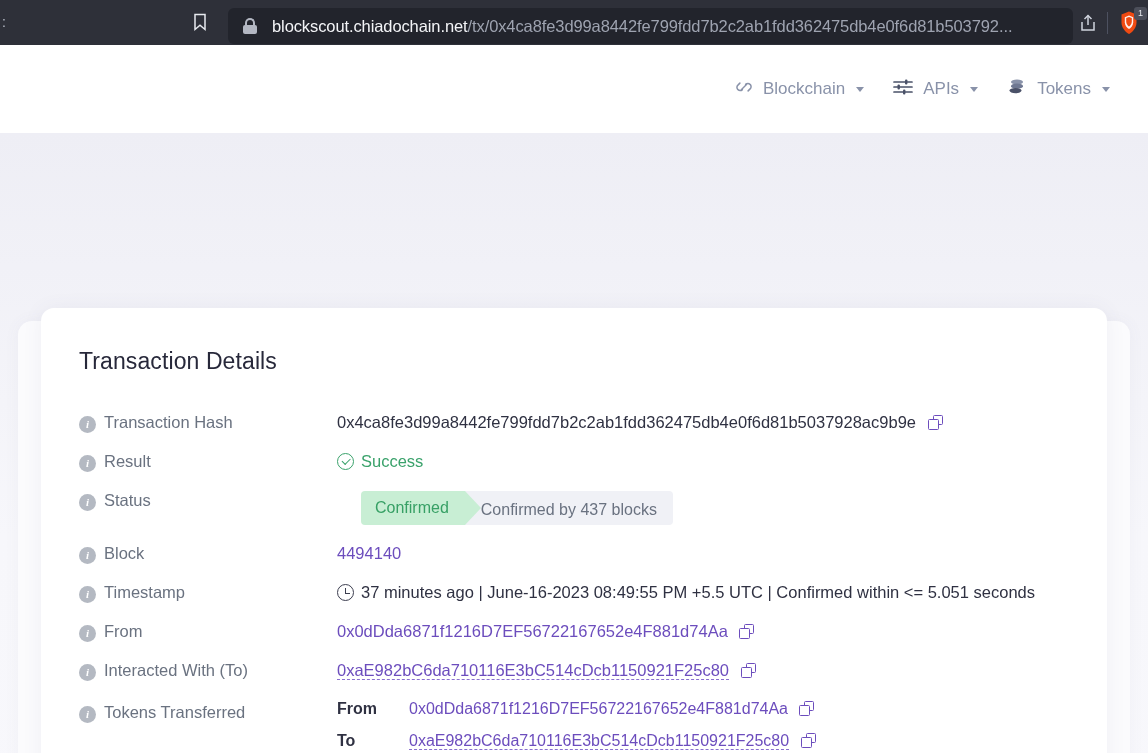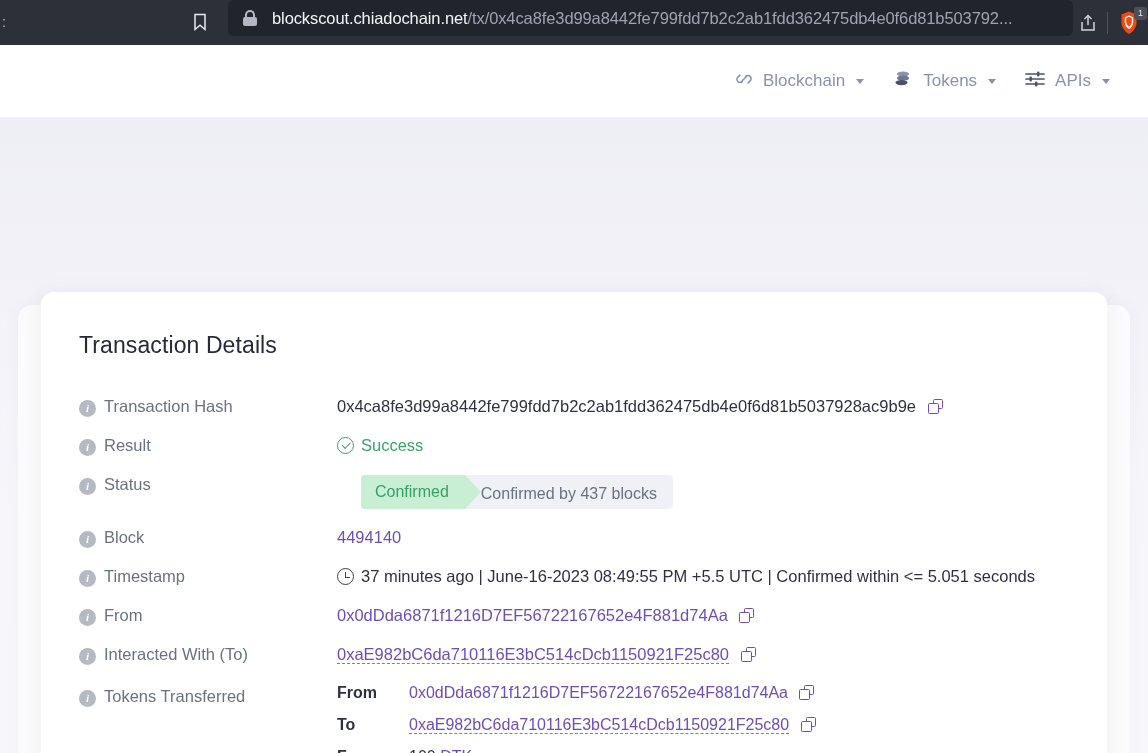--- a/index.html
+++ b/index.html
@@ -33,21 +33,21 @@
     position: absolute;
     left: 190px;
     top: 12px;
     width: 20px;
     height: 20px;
     cursor: pointer;
   }
   .url-bar {
     position: absolute;
     left: 228px;
-    top: 0;
+    top: 8px;
     width: 845px;
     height: 36px;
     background: #22242c;
     border-radius: 6px;
     display: flex;
     align-items: center;
     padding: 0 10px;
     overflow: hidden;
   }
   .lock-icon {
@@ -118,21 +118,21 @@
     color: #e8e9ee;
     font-size: 9px;
     line-height: 13px;
     text-align: center;
     border-radius: 3px;
     padding: 0 2px;
   }
 
   
   .site-nav {
-    height: 72px;
+    height: 88px;
     background: #ffffff;
     display: flex;
     align-items: center;
     justify-content: flex-end;
     padding-right: 24px;
     gap: 0px;
   }
   .nav-item {
     display: flex;
     align-items: center;
@@ -417,42 +417,42 @@
         <path d="M7.5 12.5l5-5" stroke="#8992a9" stroke-width="1.5" stroke-linecap="round"></path>
       </svg>
     </span>
     <span class="nav-label">Blockchain</span>
     <span class="nav-caret"></span>
   </div>
 
   <div class="nav-item">
     <span class="nav-icon">
       <svg width="22" height="20" viewBox="0 0 22 20">
-        <ellipse cx="11" cy="5" rx="6" ry="2.6" fill="#8992a9"></ellipse>
-        <ellipse cx="11" cy="9.2" rx="6" ry="2.6" fill="#6f7892"></ellipse>
-        <ellipse cx="9.5" cy="13.6" rx="6" ry="2.6" fill="#4a5168"></ellipse>
-      </svg>
-    </span>
-    <span class="nav-label">Tokens</span>
-    <span class="nav-caret"></span>
-  </div>
-
-  <div class="nav-item">
-    <span class="nav-icon">
-      <svg width="22" height="20" viewBox="0 0 22 20">
         <path d="M2 5h18M2 10h18M2 15h18" stroke="#4a5168" stroke-width="1.7" stroke-linecap="round"></path>
         <rect x="13" y="2.6" width="2.4" height="4.8" rx="1" fill="#4a5168"></rect>
         <rect x="5.5" y="7.6" width="2.4" height="4.8" rx="1" fill="#4a5168"></rect>
         <rect x="11" y="12.6" width="2.4" height="4.8" rx="1" fill="#4a5168"></rect>
       </svg>
     </span>
     <span class="nav-label">APIs</span>
     <span class="nav-caret"></span>
   </div>
 
+  <div class="nav-item">
+    <span class="nav-icon">
+      <svg width="22" height="20" viewBox="0 0 22 20">
+        <ellipse cx="11" cy="5" rx="6" ry="2.6" fill="#8992a9"></ellipse>
+        <ellipse cx="11" cy="9.2" rx="6" ry="2.6" fill="#6f7892"></ellipse>
+        <ellipse cx="9.5" cy="13.6" rx="6" ry="2.6" fill="#4a5168"></ellipse>
+      </svg>
+    </span>
+    <span class="nav-label">Tokens</span>
+    <span class="nav-caret"></span>
+  </div>
+
 </div>
 
 <div class="page">
   <div class="card-shadow-back"></div>
 
   <div class="card">
     <div class="card-title">Transaction Details</div>
 
     <div class="row">
       <div class="row-label">

